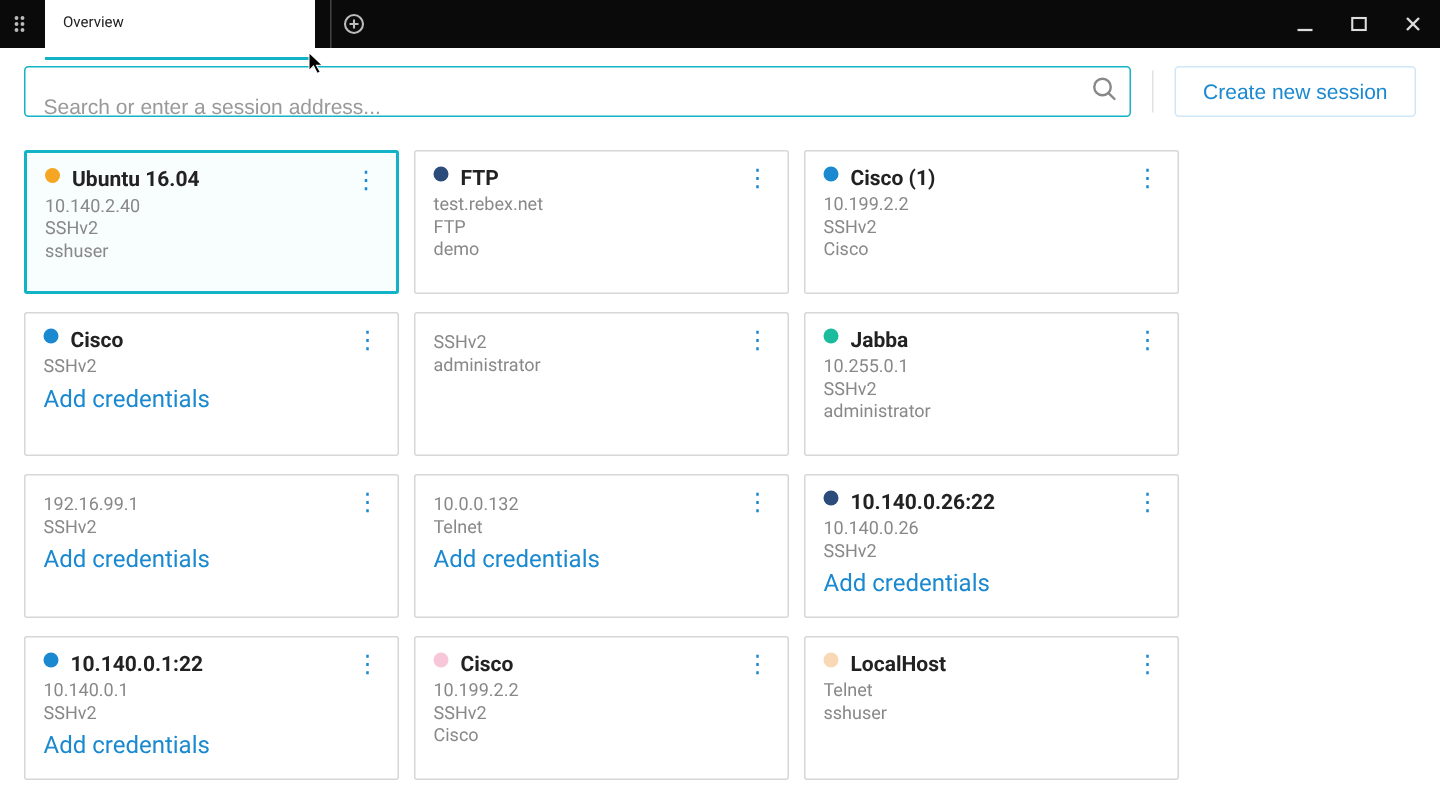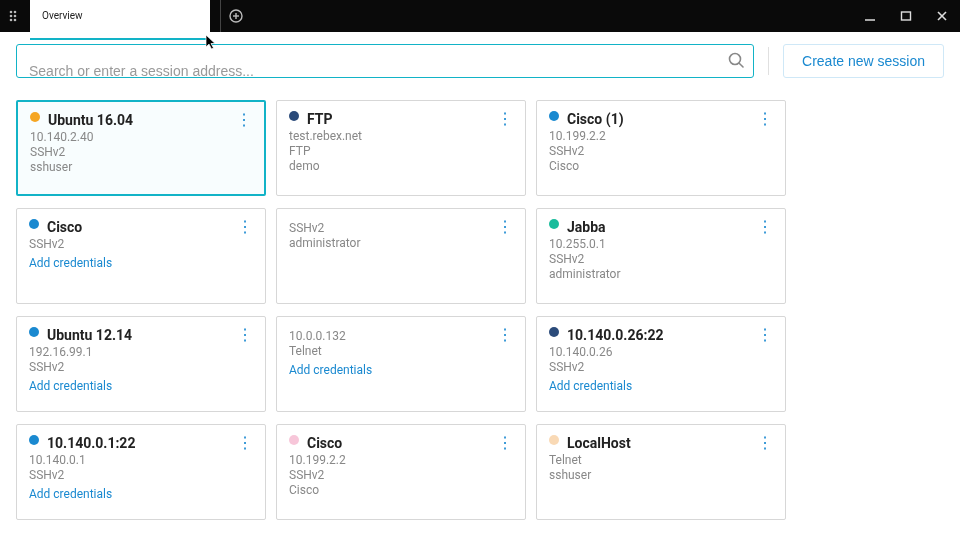--- a/index.html
+++ b/index.html
@@ -21,21 +21,21 @@
 .create-btn { border: 1px solid #cfe8f7; color: #1a89d0; background: #fff; border-radius: 3px; height: 34px; padding: 0 18px; font-size: 14px; cursor: pointer; }
 
 .grid { padding: 10px 16px; display: grid; grid-template-columns: repeat(3, 250px); gap: 12px 10px; }
 .card { border: 1px solid #d7d7d7; border-radius: 2px; padding: 10px 12px 12px; background: #fff; position: relative; min-height: 96px; cursor: pointer; }
 .card.sel { border: 2px solid #12b3c7; background: #f8fdfe; }
 .card-head { display: flex; align-items: flex-start; gap: 8px; }
 .dot { width: 10px; height: 10px; border-radius: 50%; flex-shrink: 0; }
 .card-title { font-weight: 700; font-size: 14px; color: #222; }
 .kebab { position: absolute; top: 8px; right: 6px; color: #1a89d0; cursor: pointer; font-size: 16px; line-height: 1; padding: 2px 6px; }
 .card-info { margin-top: 2px; display: flex; flex-direction: column; gap: 1px; font-size: 12px; color: #888; }
-.add-cred { color: #1a89d0; cursor: pointer; margin-top: 4px; font-size: 12px; }
+.add-cred { color: #1a89d0; cursor: pointer; margin-top: 4px; font-size: 16px; }
 
 .cursor { position: absolute; left: 204px; top: 34px; pointer-events: none; }
 </style>
 </head>
 <body>
 
 <div class="titlebar">
   <div class="tb-menu">
     <svg width="14" height="14" viewBox="0 0 14 14">
         <circle cx="3" cy="3" r="1.3" fill="#bbb"></circle>
@@ -151,24 +151,20 @@
         <span class="card-title">Jabba</span>
       </div>
       <span class="kebab">⋮</span>
       <div class="card-info">
         <span>10.255.0.1</span>
         <span>SSHv2</span>
         <span>administrator</span>
       </div>
     </div>
     <div class="card">
-      <div class="card-head">
-        <span class="dot" style="background: rgb(26, 137, 208);"></span>
-        <span class="card-title">Ubuntu 12.14</span>
-      </div>
       <span class="kebab">⋮</span>
       <div class="card-info">
         <span>192.16.99.1</span>
         <span>SSHv2</span>
         <span class="add-cred">Add credentials</span>
       </div>
     </div>
     <div class="card">
       <span class="kebab">⋮</span>
       <div class="card-info">

